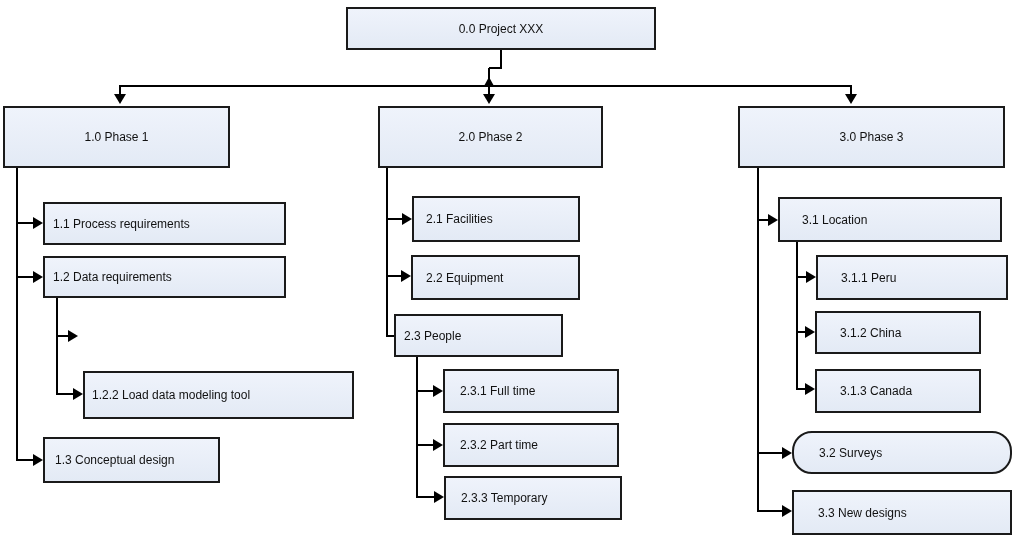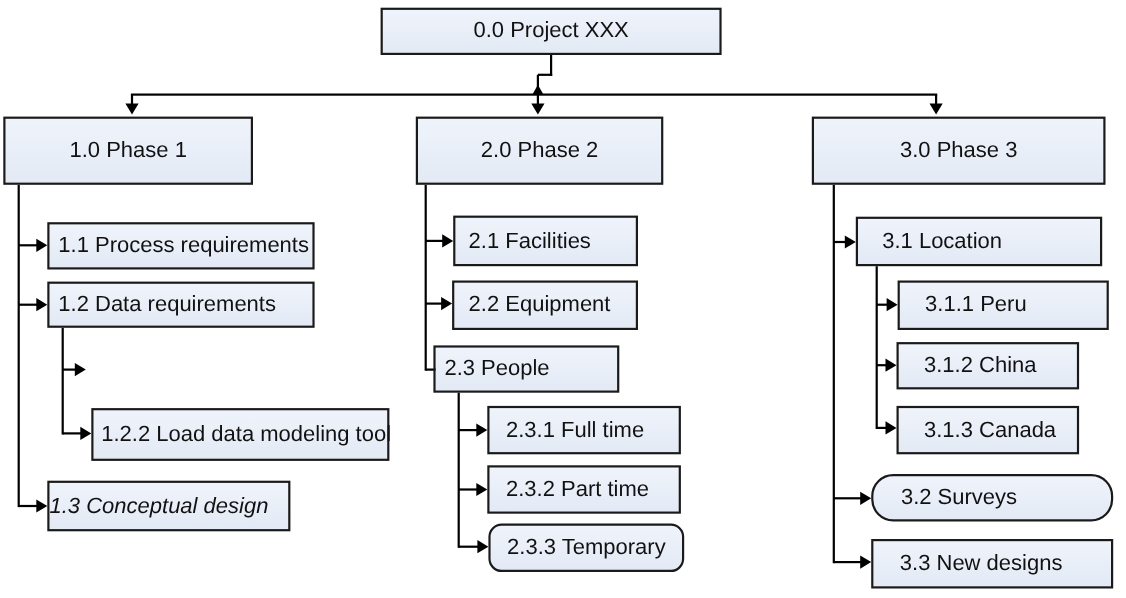--- a/index.html
+++ b/index.html
@@ -10,21 +10,21 @@
     font-family:"Liberation Sans", sans-serif;
     overflow:hidden;
   }
   .node{
     position:absolute;
     box-sizing:border-box;
     border:2px solid #1a1a1a;
     background:linear-gradient(180deg,#eff3fb 0%,#e3eaf5 100%);
     display:flex;
     align-items:center;
-    font-size:20px;
+    font-size:12px;
     color:#111111;
     white-space:nowrap;
   }
   .node.center{justify-content:center;}
   .line{position:absolute;background:#000000;}
   .arr{position:absolute;width:0;height:0;}
   .arr.right{border-top:6px solid transparent;border-bottom:6px solid transparent;border-left:10px solid #000000;}
   .arr.down{border-left:6px solid transparent;border-right:6px solid transparent;border-top:10px solid #000000;}
   .arr.up{border-left:5px solid transparent;border-right:5px solid transparent;border-bottom:9px solid #000000;}
 </style>
@@ -81,28 +81,28 @@
     <div class="arr right" style="left: 806px; top: 271px;"></div>
     <div class="arr right" style="left: 805px; top: 326px;"></div>
     <div class="arr right" style="left: 805px; top: 383px;"></div>
     <div class="arr right" style="left: 782px; top: 447px;"></div>
     <div class="arr right" style="left: 782px; top: 505px;"></div>
     <div class="node center" style="left: 346px; top: 7px; width: 310px; height: 43px;">0.0 Project XXX</div>
     <div class="node center" style="left: 3px; top: 106px; width: 227px; height: 62px;">1.0 Phase 1</div>
     <div class="node" style="left: 43px; top: 202px; width: 243px; height: 43px; padding-left: 8px;">1.1 Process requirements</div>
     <div class="node" style="left: 43px; top: 256px; width: 243px; height: 42px; padding-left: 8px;">1.2 Data requirements</div>
     <div class="node" style="left: 83px; top: 371px; width: 271px; height: 48px; padding-left: 7px;">1.2.2 Load data modeling tool</div>
-    <div class="node" style="left: 43px; top: 437px; width: 221px; height: 46px;  font-style: italic;">1.3 Conceptual design</div>
+    <div class="node" style="left: 43px; top: 437px; width: 177px; height: 46px; padding-left: 10px;">1.3 Conceptual design</div>
     <div class="node center" style="left: 378px; top: 106px; width: 225px; height: 62px;">2.0 Phase 2</div>
     <div class="node" style="left: 412px; top: 196px; width: 168px; height: 46px; padding-left: 12px;">2.1 Facilities</div>
     <div class="node" style="left: 411px; top: 255px; width: 169px; height: 45px; padding-left: 13px;">2.2 Equipment</div>
     <div class="node" style="left: 394px; top: 314px; width: 169px; height: 43px; padding-left: 8px;">2.3 People</div>
     <div class="node" style="left: 443px; top: 369px; width: 176px; height: 44px; padding-left: 15px;">2.3.1 Full time</div>
     <div class="node" style="left: 443px; top: 423px; width: 176px; height: 44px; padding-left: 15px;">2.3.2 Part time</div>
-    <div class="node" style="left: 444px; top: 476px; width: 178px; height: 44px; padding-left: 15px; border-radius: 12px;">2.3.3 Temporary</div>
+    <div class="node" style="left: 444px; top: 476px; width: 178px; height: 44px; padding-left: 15px;">2.3.3 Temporary</div>
     <div class="node center" style="left: 738px; top: 106px; width: 267px; height: 62px;">3.0 Phase 3</div>
     <div class="node" style="left: 778px; top: 197px; width: 224px; height: 45px; padding-left: 22px;">3.1 Location</div>
     <div class="node" style="left: 816px; top: 255px; width: 192px; height: 45px; padding-left: 23px;">3.1.1 Peru</div>
     <div class="node" style="left: 815px; top: 311px; width: 166px; height: 43px; padding-left: 23px;">3.1.2 China</div>
     <div class="node" style="left: 815px; top: 369px; width: 166px; height: 44px; padding-left: 23px;">3.1.3 Canada</div>
     <div class="node" style="left: 792px; top: 431px; width: 220px; height: 43px; padding-left: 25px; border-radius: 20px;">3.2 Surveys</div>
     <div class="node" style="left: 792px; top: 490px; width: 220px; height: 45px; padding-left: 24px;">3.3 New designs</div>
   </div>
 
 </body></html>

